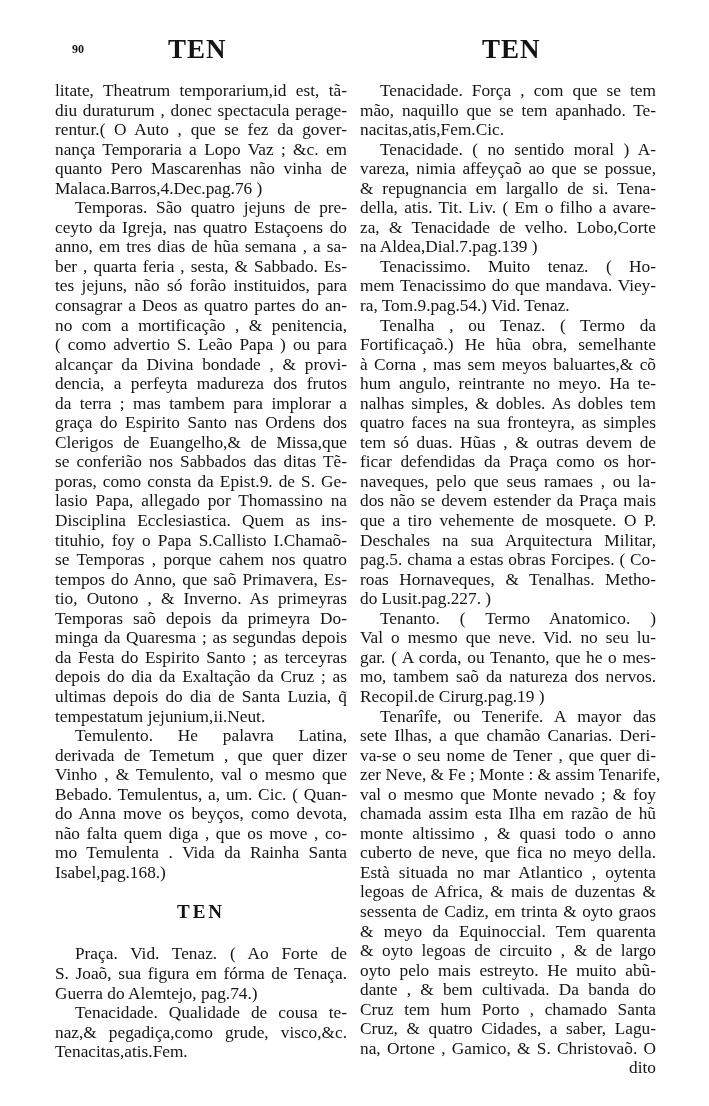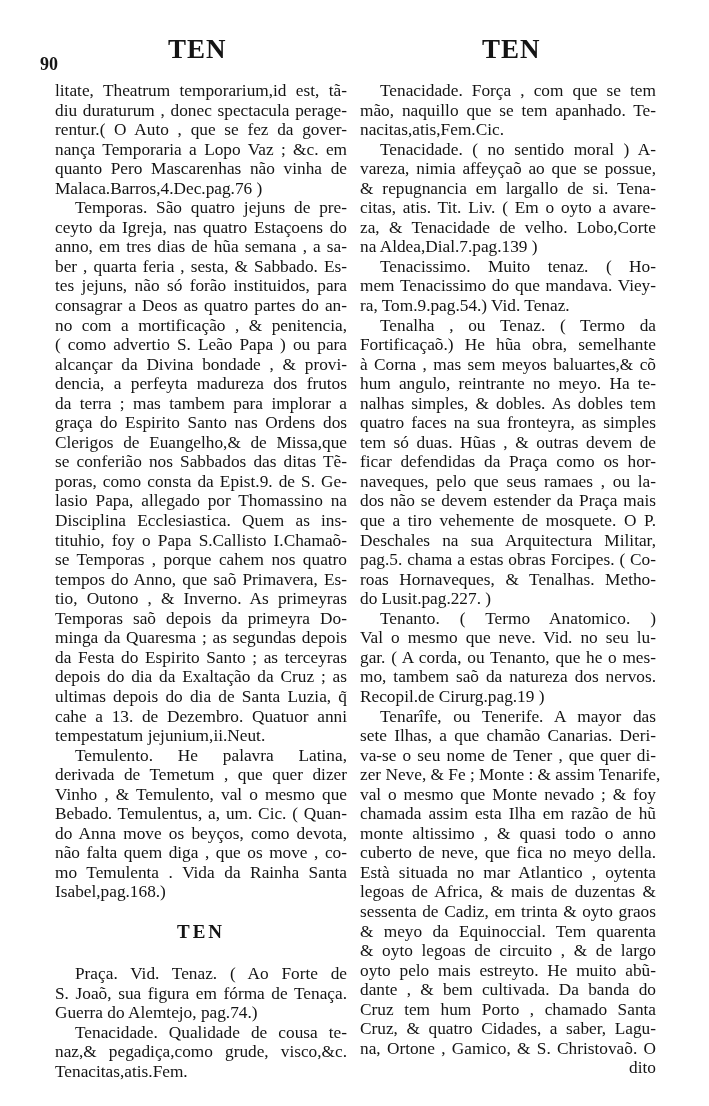--- a/index.html
+++ b/index.html
@@ -1,19 +1,19 @@
 <!DOCTYPE html>
 <html><head>
 <meta charset="utf-8">
 <style>
   html, body { margin:0; padding:0; background:#ffffff; }
   body { width:709px; height:1106px; position:relative; overflow:hidden;
          font-family:"DejaVu Serif","Liberation Serif",serif; color:#141414; }
-  .page-num { position:absolute; left:40px; top:42px; font-size:18px; font-weight:bold;
-              font-family:"Liberation Serif",serif;margin-top:12px; }
+  .page-num { position:absolute; left:72px; top:42px; font-size:12px; font-weight:bold;
+              font-family:"Liberation Serif",serif; }
   .running-head { position:absolute; top:34px; font-size:27px; font-weight:bold;
                   font-family:"Liberation Serif",serif; letter-spacing:1px; }
   .rh-left { left:168px; }
   .rh-right { left:482px; }
   .col { position:absolute; top:72px; font-family:"Liberation Serif",serif;
          font-size:17.3px; line-height:19.55px;margin-top:9px; }
   .col-left { left:55px; width:292px; }
   .col-right { left:360px; width:296px; }
   .line { display:block; white-space:nowrap; text-align:justify; text-align-last:justify; height:19.55px; }
   .line.last { text-align-last:left; }
@@ -55,21 +55,20 @@
     <span class="line ">Disciplina Ecclesiastica. Quem as ins-</span>
     <span class="line ">tituhio, foy o Papa S.Callisto I.Chamaõ-</span>
     <span class="line ">se Temporas , porque cahem nos quatro</span>
     <span class="line ">tempos do Anno, que saõ Primavera, Es-</span>
     <span class="line ">tio, Outono , &amp; Inverno. As primeyras</span>
     <span class="line ">Temporas saõ depois da primeyra Do-</span>
     <span class="line ">minga da Quaresma ; as segundas depois</span>
     <span class="line ">da Festa do Espirito Santo ; as terceyras</span>
     <span class="line ">depois do dia da Exaltação da Cruz ; as</span>
     <span class="line ">ultimas depois do dia de Santa Luzia, q̃</span>
-    <span class="line ">cahe a 13. de Dezembro. Quatuor anni</span>
     <span class="line last">tempestatum jejunium,ii.Neut.</span>
     <span class="line indent ">Temulento. He palavra Latina,</span>
     <span class="line ">derivada de Temetum , que quer dizer</span>
     <span class="line ">Vinho , &amp; Temulento, val o mesmo que</span>
     <span class="line ">Bebado. Temulentus, a, um. Cic. ( Quan-</span>
     <span class="line ">do Anna move os beyços, como devota,</span>
     <span class="line ">não falta quem diga , que os move , co-</span>
     <span class="line ">mo Temulenta . Vida da Rainha Santa</span>
     <span class="line last">Isabel,pag.168.)</span>
     <span class="section-head">TEN</span>
@@ -80,21 +79,21 @@
     <span class="line ">naz,&amp; pegadiça,como grude, visco,&amp;c.</span>
     <span class="line last">Tenacitas,atis.Fem.</span>
   </div>
 <div class="col col-right" id="col-right">
     <span class="line indent ">Tenacidade. Força , com que se tem</span>
     <span class="line ">mão, naquillo que se tem apanhado. Te-</span>
     <span class="line last">nacitas,atis,Fem.Cic.</span>
     <span class="line indent ">Tenacidade. ( no sentido moral ) A-</span>
     <span class="line ">vareza, nimia affeyçaõ ao que se possue,</span>
     <span class="line ">&amp; repugnancia em largallo de si. Tena-</span>
-    <span class="line ">citas, atis. Tit. Liv. ( Em o oyto a avare-</span>
+    <span class="line ">della, atis. Tit. Liv. ( Em o filho a avare-</span>
     <span class="line ">za, &amp; Tenacidade de velho. Lobo,Corte</span>
     <span class="line last">na Aldea,Dial.7.pag.139 )</span>
     <span class="line indent ">Tenacissimo. Muito tenaz. ( Ho-</span>
     <span class="line ">mem Tenacissimo do que mandava. Viey-</span>
     <span class="line last">ra, Tom.9.pag.54.) Vid. Tenaz.</span>
     <span class="line indent ">Tenalha , ou Tenaz. ( Termo da</span>
     <span class="line ">Fortificaçaõ.) He hũa obra, semelhante</span>
     <span class="line ">à Corna , mas sem meyos baluartes,&amp; cõ</span>
     <span class="line ">hum angulo, reintrante no meyo. Ha te-</span>
     <span class="line ">nalhas simples, &amp; dobles. As dobles tem</span>

